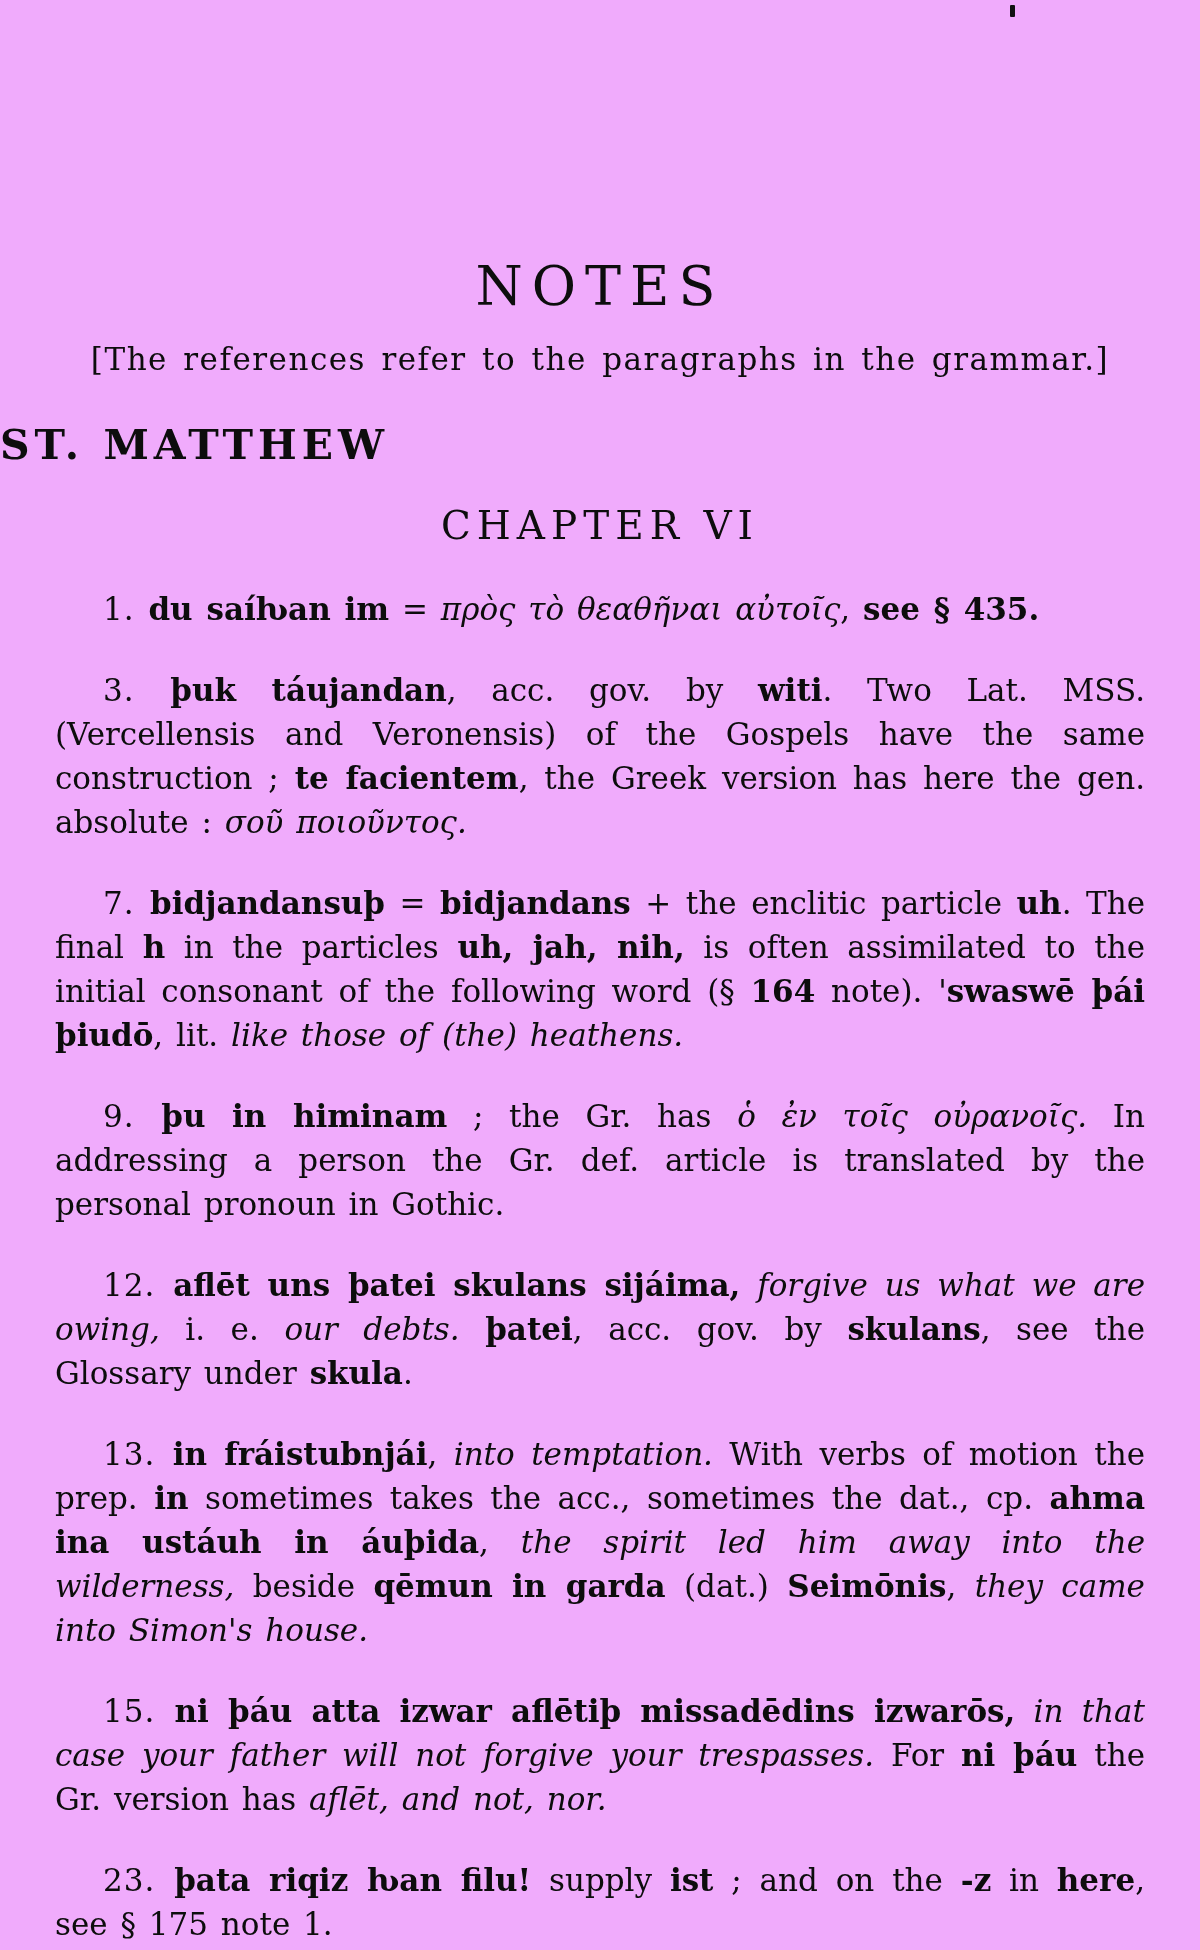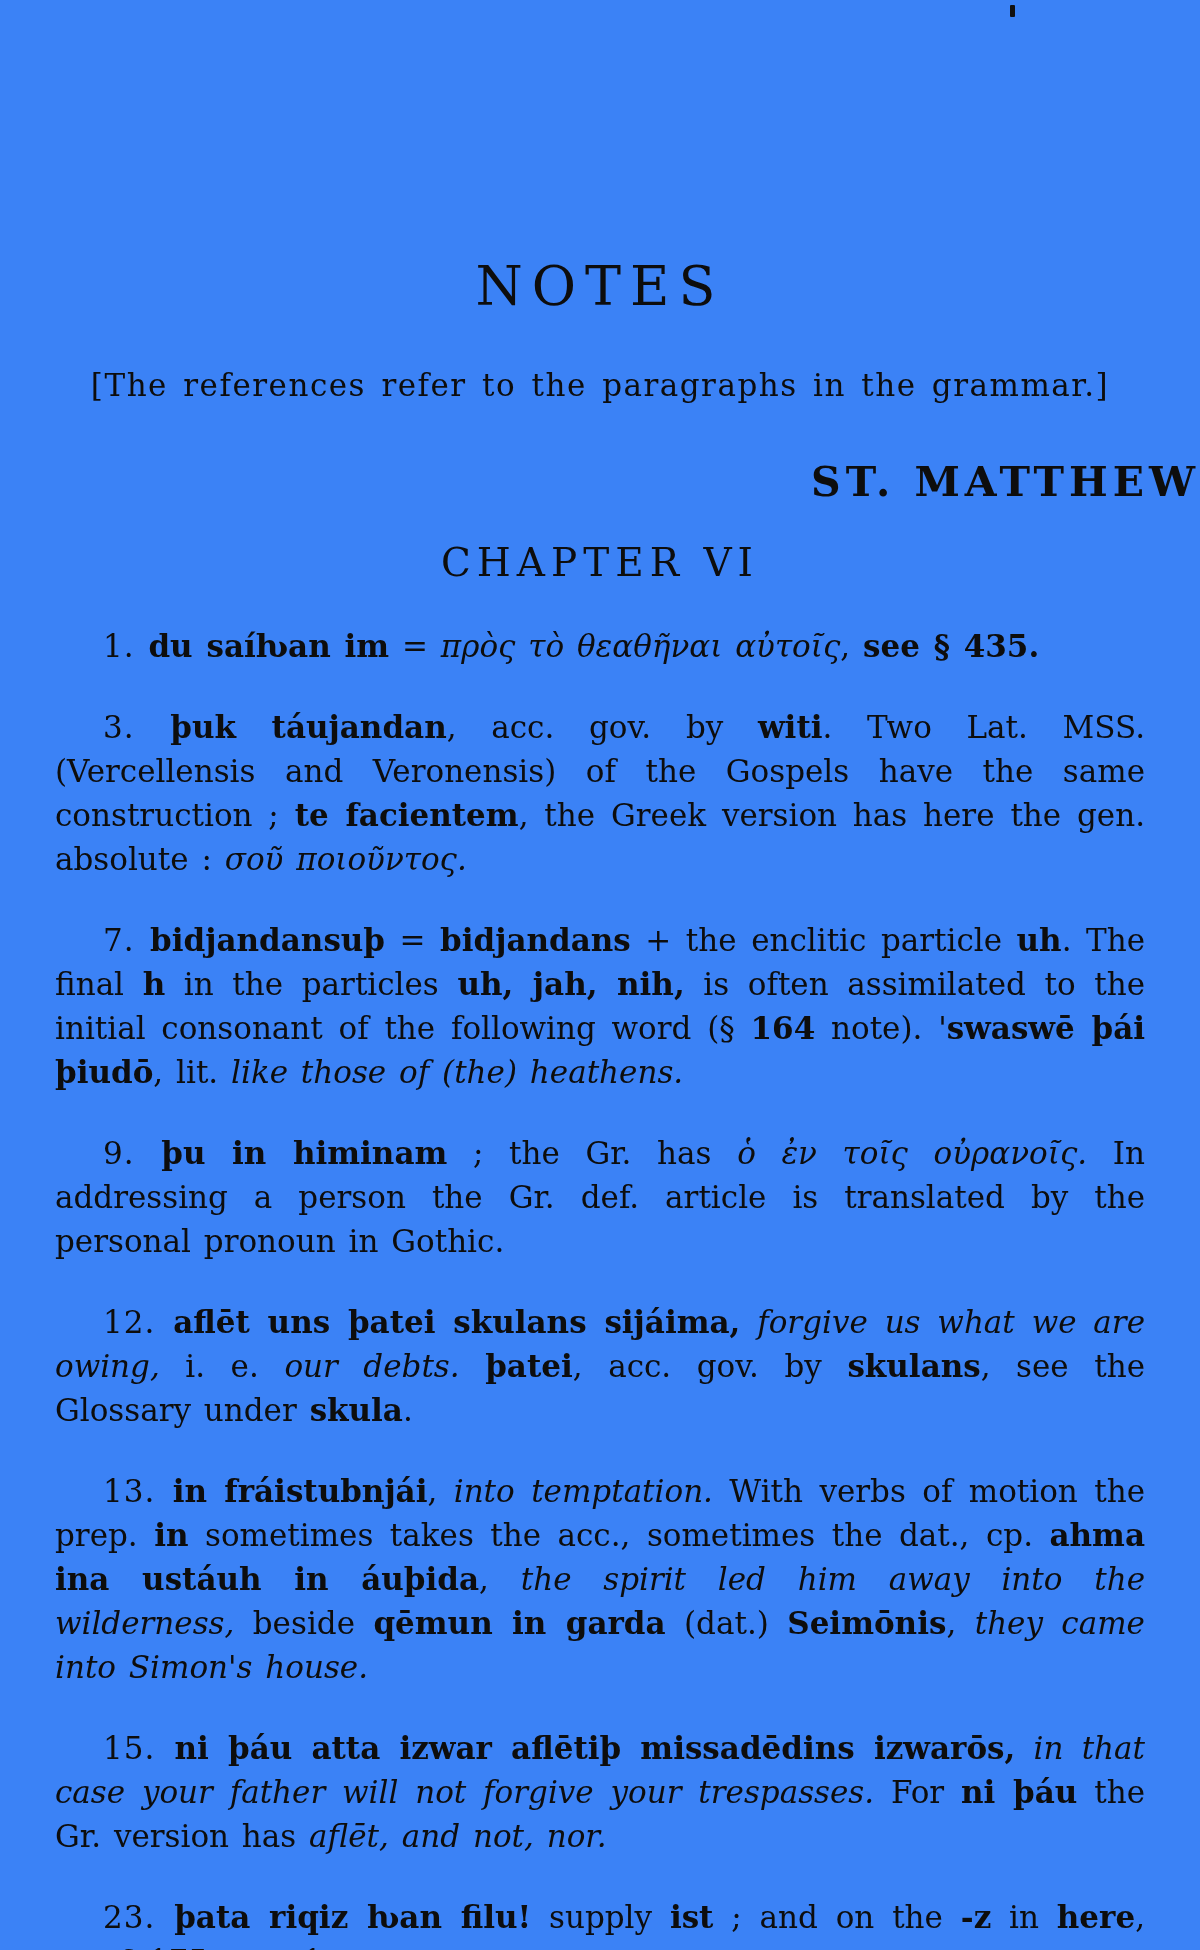--- a/index.html
+++ b/index.html
@@ -2,21 +2,21 @@
 <html><head>
 <meta charset="utf-8">
 <style>
   * { margin: 0; padding: 0; box-sizing: border-box; }
   html, body { background: #ffffff; }
 
   .page {
     position: relative;
     width: 1200px;
     height: 1950px;
-    background: #3b82f6;
+    background: #f0abfc;
     color: #0d0d0d;
     font-family: "DejaVu Serif", "Liberation Serif", serif;
     overflow: hidden;
   }
 
   
   .speck {
     position: absolute;
     left: 1010px;
     top: 5px;
@@ -29,31 +29,31 @@
   .title {
     padding-top: 256px;
     text-align: center;
     font-size: 54px;
     line-height: 62px;
     font-weight: normal;
     letter-spacing: 9px;
   }
 
   .ref-note {
-    margin-top: 46px;
+    margin-top: 20px;
     text-align: center;
     font-size: 31px;
     line-height: 42px;
     letter-spacing: 1.5px;
     word-spacing: 4px;
   }
 
   .section {
-    margin-top: 51px;
-    text-align: right;
+    margin-top: 40px;
+    text-align: left;
     font-size: 41px;
     line-height: 50px;
     font-weight: bold;
     letter-spacing: 5px;
   }
 
   .chapter {
     margin-top: 32px;
     text-align: center;
     font-size: 39px;

